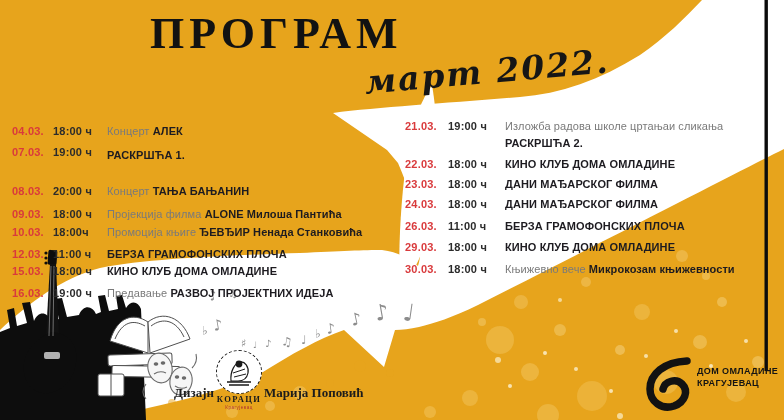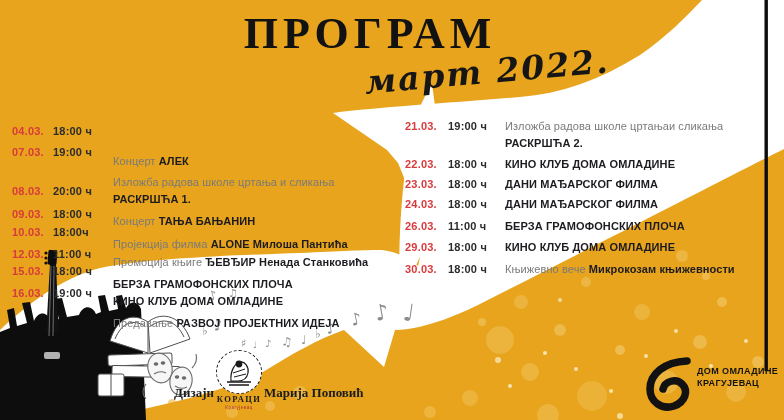--- a/index.html
+++ b/index.html
@@ -4,37 +4,37 @@
 <style>
   :root{
     --yellow:#E7A41C; --date-red:#D93A3C; --time-dark:#2B2B2B;
     --text-gray:#7A7A7A; --text-dark:#1D1B20; --note-gray:#8C8C8C;
   }
   html,body{margin:0;padding:0;}
   #poster{position:relative;width:784px;height:420px;overflow:hidden;
           font-family:"Liberation Sans",sans-serif;background:#fff;}
   #bg{position:absolute;left:0;top:0;width:784px;height:420px;}
   .abs{position:absolute;}
-  .title{left:150px;top:8px;width:440px;text-align:center;
+  .title{left:150px;top:8px;width:440px;text-align:left;
          font-family:"Liberation Serif",serif;font-weight:700;font-size:44px;
          letter-spacing:5px;color:#121212;}
   .subtitle{left:362px;top:52px;width:250px;text-align:center;
          font-family:"DejaVu Serif",serif;font-style:italic;font-weight:700;
          font-size:33px;letter-spacing:2px;color:#161616;transform:rotate(-5deg);}
   .col{position:absolute;top:0;left:0;width:784px;height:300px;pointer-events:none;}
   .row{position:absolute;display:flex;align-items:flex-start;font-size:11px;line-height:14px;}
   .row .date{font-weight:700;color:var(--date-red);letter-spacing:.2px;}
   .row .time{font-weight:700;color:var(--time-dark);letter-spacing:.2px;}
   .row .desc{letter-spacing:.1px;}
   .row .plain{color:var(--text-gray);font-weight:400;}
   .row .bold{color:var(--text-dark);font-weight:700;}
   .row .line2{margin-top:3px;}
   .left-col .date{position:absolute;left:12px;width:44px;}
   .left-col .time{position:absolute;left:53px;width:56px;}
-  .left-col .desc{position:absolute;left:113px;width:300px;margin-top:30px;}
+  .left-col .desc{position:absolute;left:107px;width:300px;}
   .right-col .date{position:absolute;left:405px;width:42px;}
   .right-col .time{position:absolute;left:448px;width:54px;}
   .right-col .desc{position:absolute;left:505px;width:262px;}
   .credit{font-family:"Liberation Serif",serif;font-size:13px;font-weight:700;color:#1c1c1c;}
   #design-label{left:174px;top:385px;}
   #designer-name{left:264px;top:385px;}
   #stamp{left:214px;top:350px;width:50px;height:62px;}
   #stamp .ring{position:absolute;left:2px;top:0px;width:44px;height:42px;border-radius:50%;
                border:1.6px dashed #1a1a1a;background:#fff;}
   #stamp .stamp-name{position:absolute;left:-6px;top:44px;width:62px;text-align:center;
@@ -200,21 +200,20 @@
       <span class="time">18:00 ч</span>
       <span class="desc">
         <span class="line1"><span class="plain">Концерт </span><span class="bold">АЛЕК</span></span>
         
       </span>
     </div>
       <div class="row" style="top: 145px;">
       <span class="date">07.03.</span>
       <span class="time">19:00 ч</span>
       <span class="desc">
-        <span class="line1"><span class="plain">Изложба радова школе цртања и сликања</span></span>
         <div class="line2"><span class="bold">РАСКРШЋА 1.</span></div>
       </span>
     </div>
       <div class="row" style="top: 184px;">
       <span class="date">08.03.</span>
       <span class="time">20:00 ч</span>
       <span class="desc">
         <span class="line1"><span class="plain">Концерт </span><span class="bold">ТАЊА БАЊАНИН</span></span>
         
       </span>

